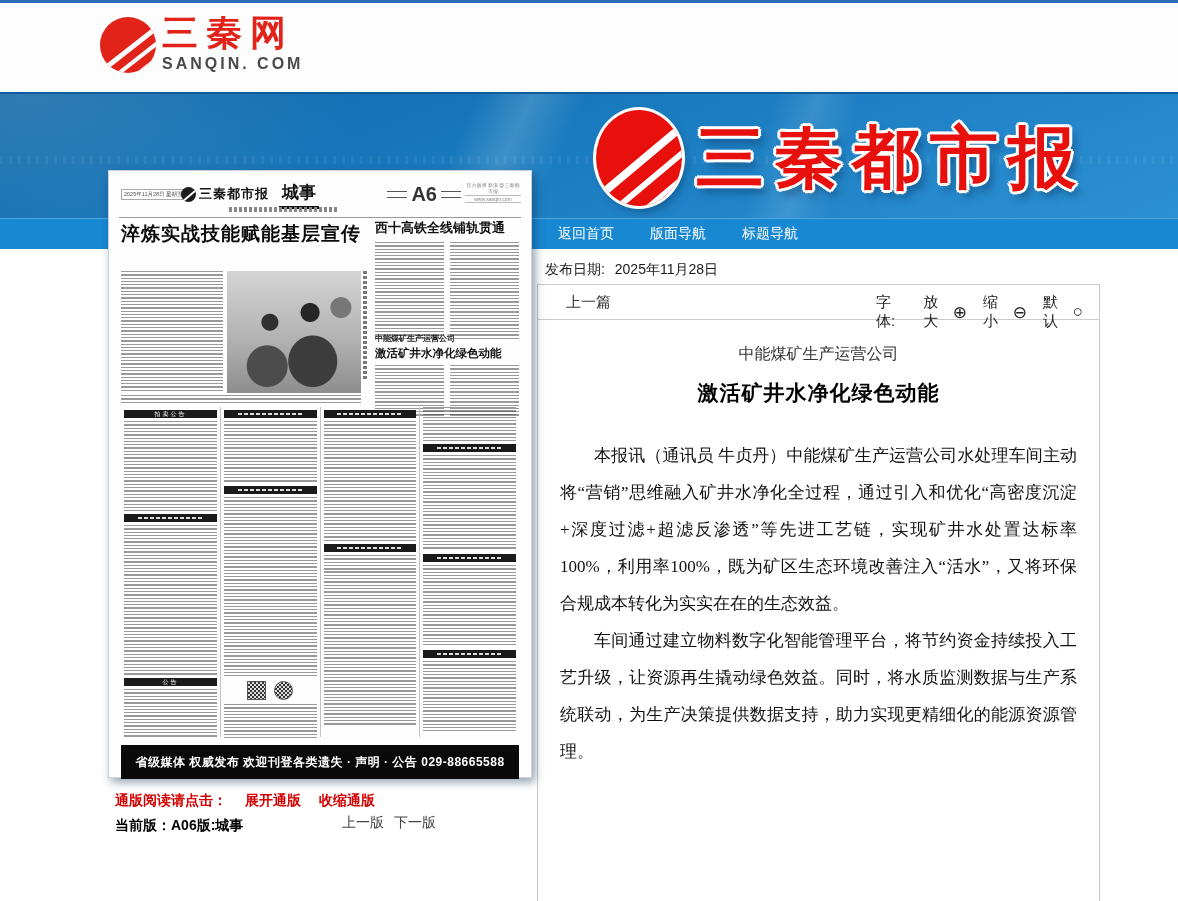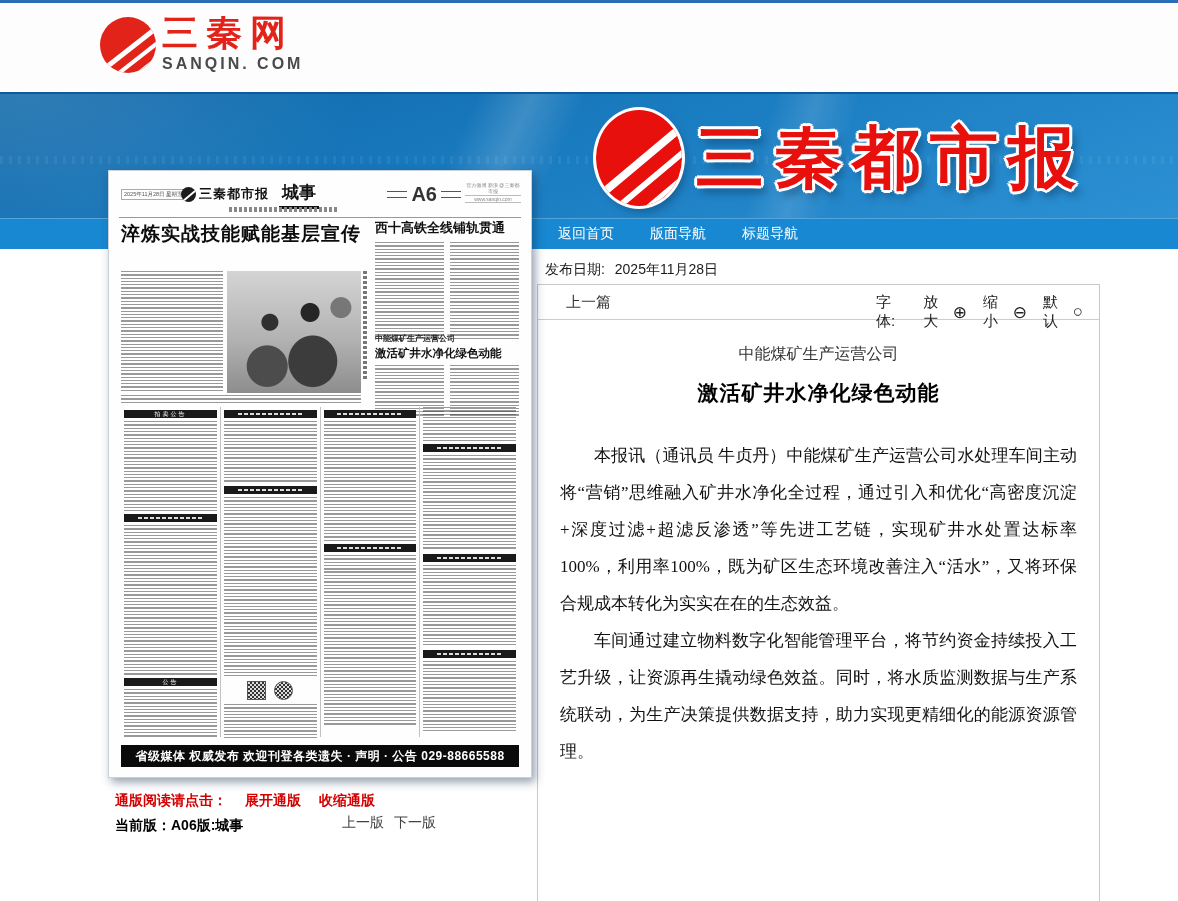--- a/index.html
+++ b/index.html
@@ -123,21 +123,21 @@
   .adcol{flex:1;padding:0 3px;}
   .adcol + .adcol{border-left:1px solid #c2c2c2;}
   .adbar{height:8px;background:#1a1a1a;margin:3px 0;display:flex;align-items:center;justify-content:center;}
   .adbar .t{color:#fff;font-size:6px;letter-spacing:2px;line-height:8px;}
   .adbar .dash{width:70%;height:2px;background:repeating-linear-gradient(90deg,#ddd 0 4px,transparent 4px 6px);}
   .adsim{width:100%;}
   .qrrow{display:flex;gap:8px;justify-content:center;margin-top:4px;}
   .qr{width:17px;height:17px;border:1px solid #555;
       background:repeating-conic-gradient(#333 0 25%,#ddd 0 50%) 0 0/4px 4px;}
   .qr.round{border-radius:50%;}
-  .np-foot{position:absolute;left:12px;right:12px;top:574px;height:22px;background:#0a0a0a;
+  .np-foot{position:absolute;left:12px;right:12px;top:574px;height:34px;background:#0a0a0a;
            display:flex;align-items:center;justify-content:center;}
   .np-foot span{color:#fff;font-weight:bold;font-size:12px;letter-spacing:.5px;white-space:nowrap;}
 </style>
 </head>
 <body>
 
 <div id="page">
 
   <div class="topbar"></div>
 

